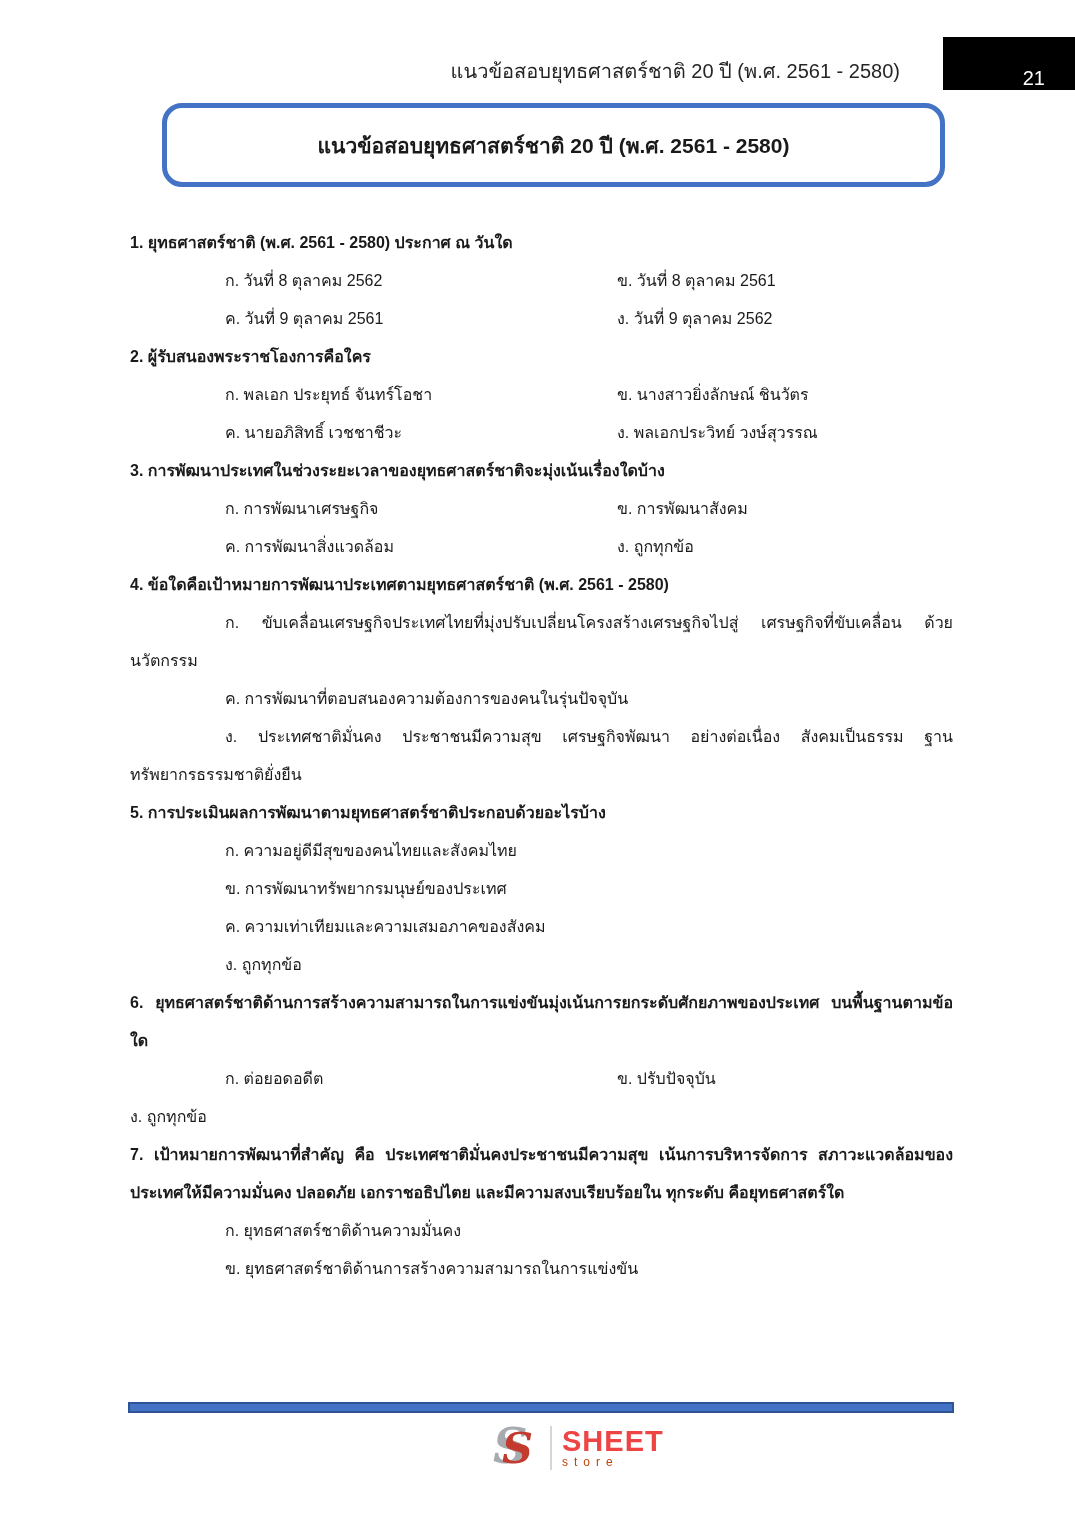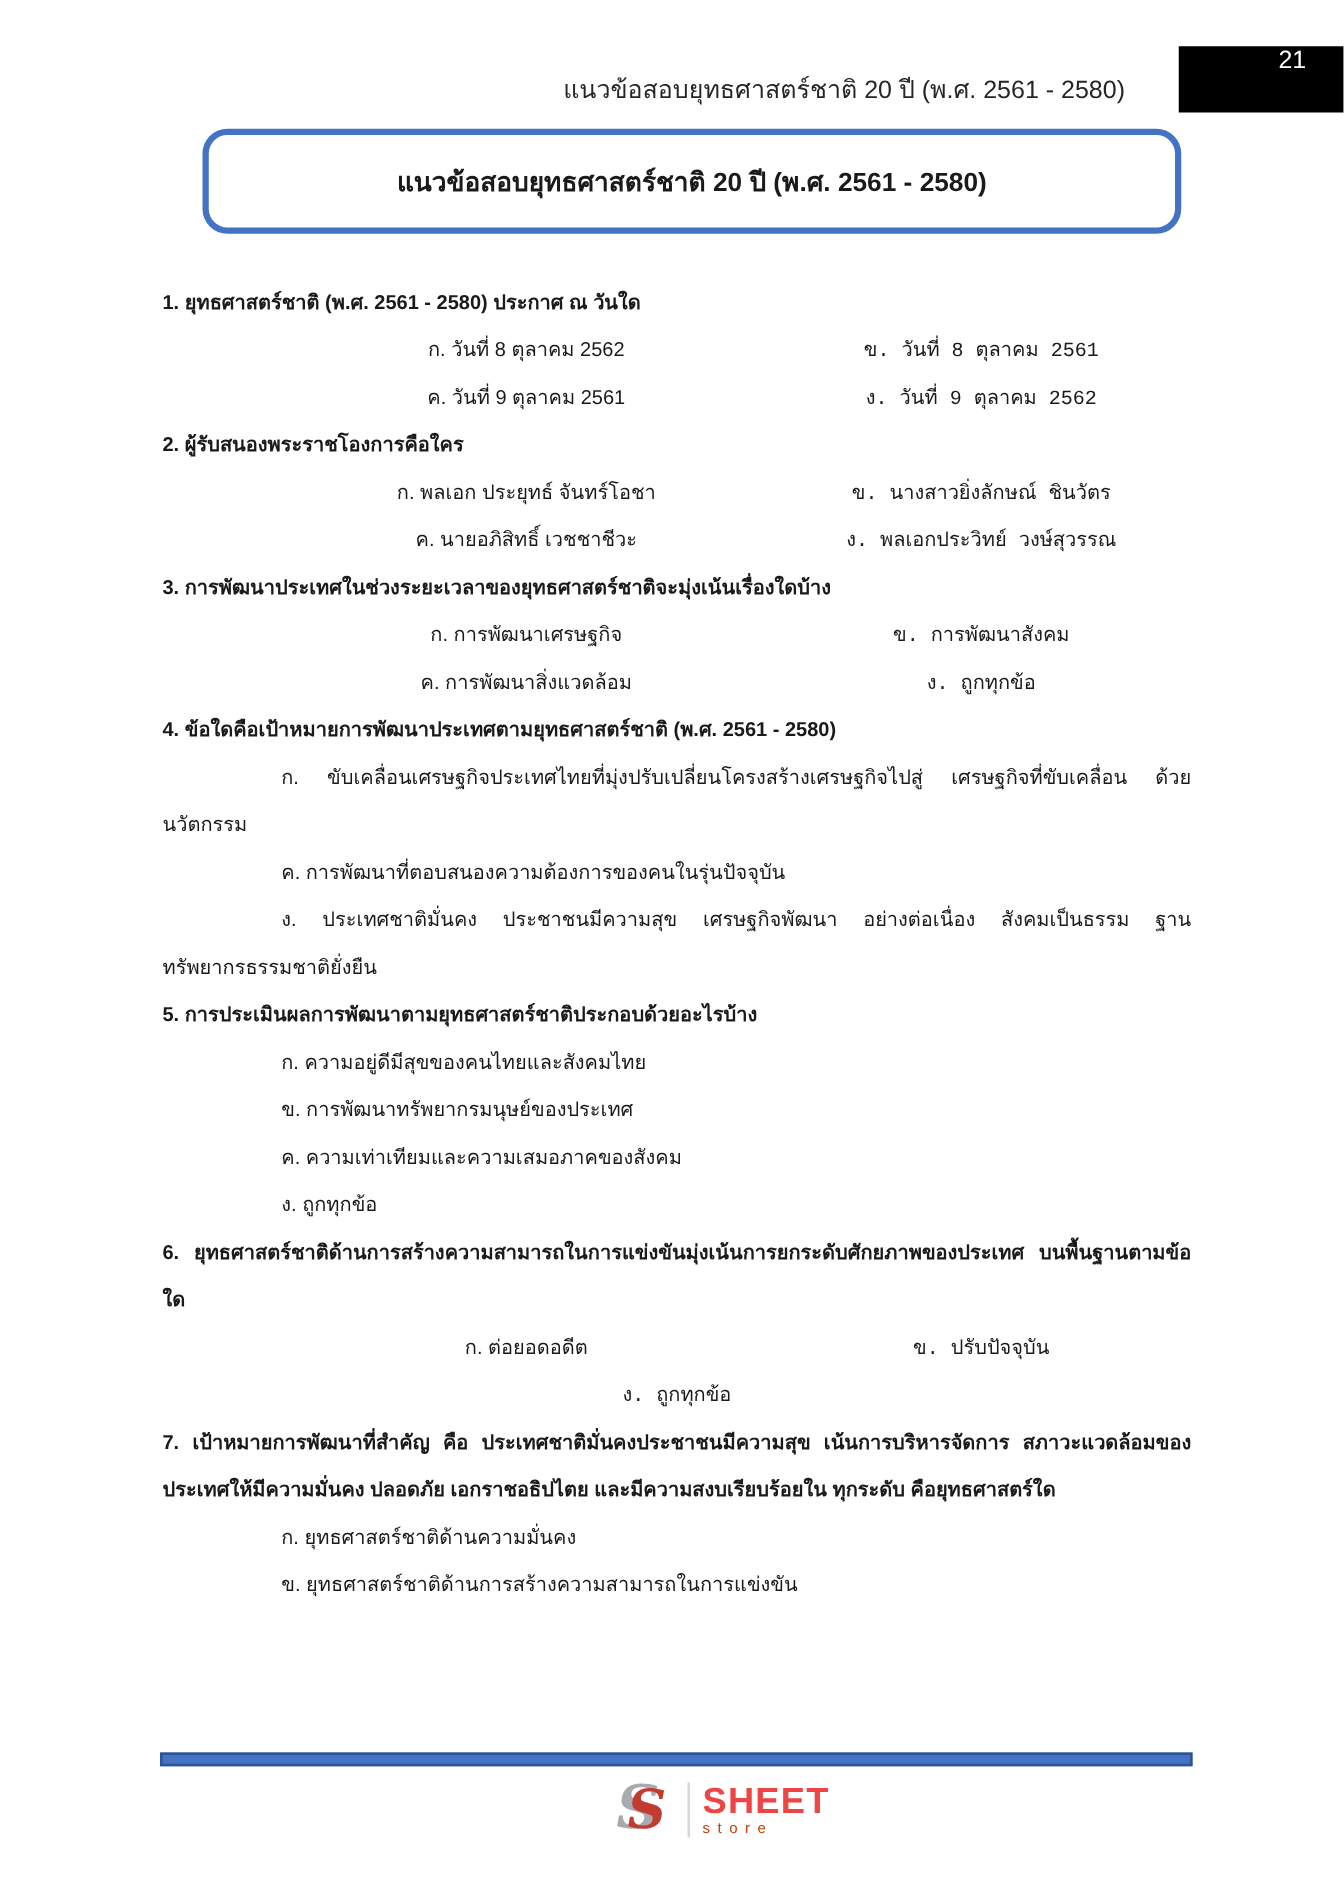--- a/index.html
+++ b/index.html
@@ -15,43 +15,43 @@
 
   
   .running-title {
     position:absolute; top:55px; left:0; width:900px;
     text-align:right; font-size:20px; color:#262626;
   }
   .page-num-box {
     position:absolute; top:37px; right:0;
     width:132px; height:53px;
     background:#000000; color:#ffffff;
-    display:flex; align-items:flex-start; justify-content:flex-end;
+    display:flex; align-items:flex-end; justify-content:flex-end;
     padding-right:30px; font-size:20px;
   }
 
   
   .title-box {
     position:absolute; left:162px; top:103px;
     width:783px; height:84px;
     border:5px solid #4472C4; border-radius:20px;
     display:flex; align-items:center; justify-content:center;
     font-size:21px; font-weight:bold;
     box-shadow: inset 0 0 0 2px #ffffff;
   }
 
   
   .content {
     position:absolute; left:130px; top:224px; width:823px;
     font-size:16px; line-height:38px;
   }
   .q-head { font-weight:bold; text-align:justify; }
-  .opt-row { display:flex;text-align:center; }
+  .opt-row { display:flex; }
   .opt-row .c1 { width:487px; padding-left:95px; }
-  .opt-row .c2 { flex:1;font-family:Liberation Mono, monospace; }
+  .opt-row .c2 { flex:1; }
   .opt-para { text-indent:95px; text-align:justify; }
 
   
   .footer-rule {
     position:absolute; left:128px; top:1402px;
     width:826px; height:11px;
     background:#4472C4; border:2px solid #2F5496;
   }
   .logo { position:absolute; left:492px; top:1422px; display:flex; align-items:center; height:52px; }
   .logo-mark { position:relative; width:54px; height:50px; }

